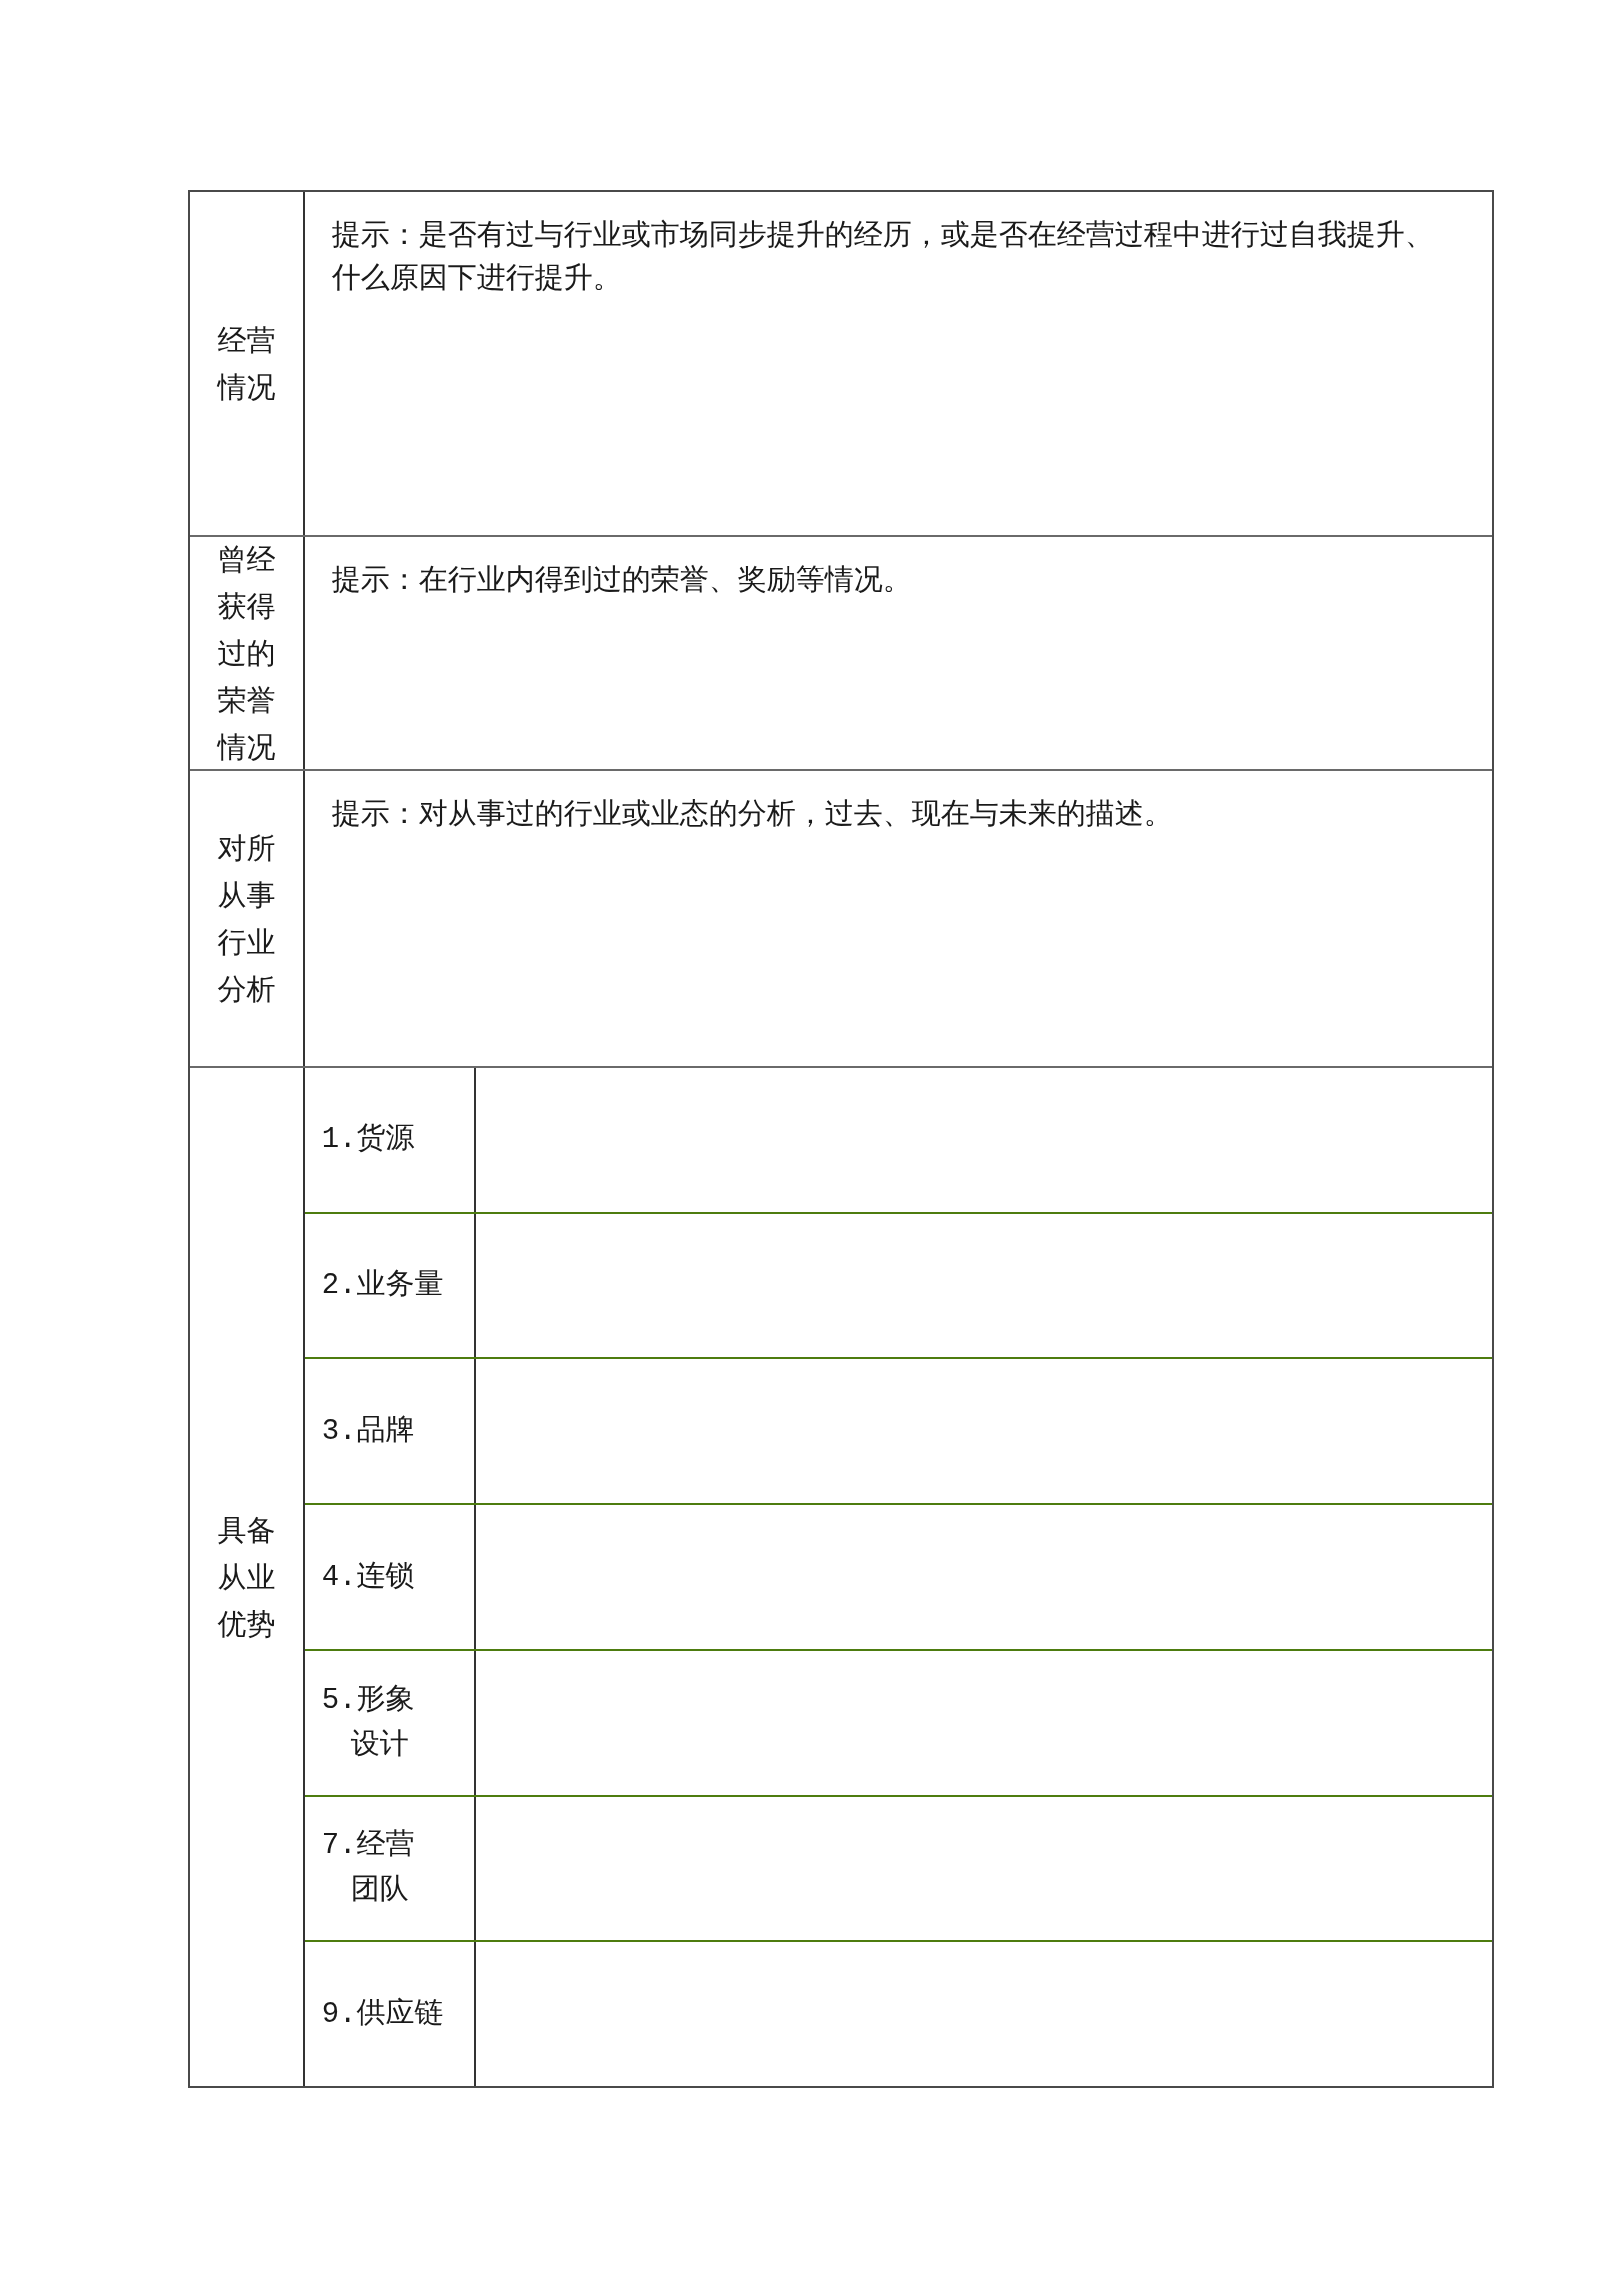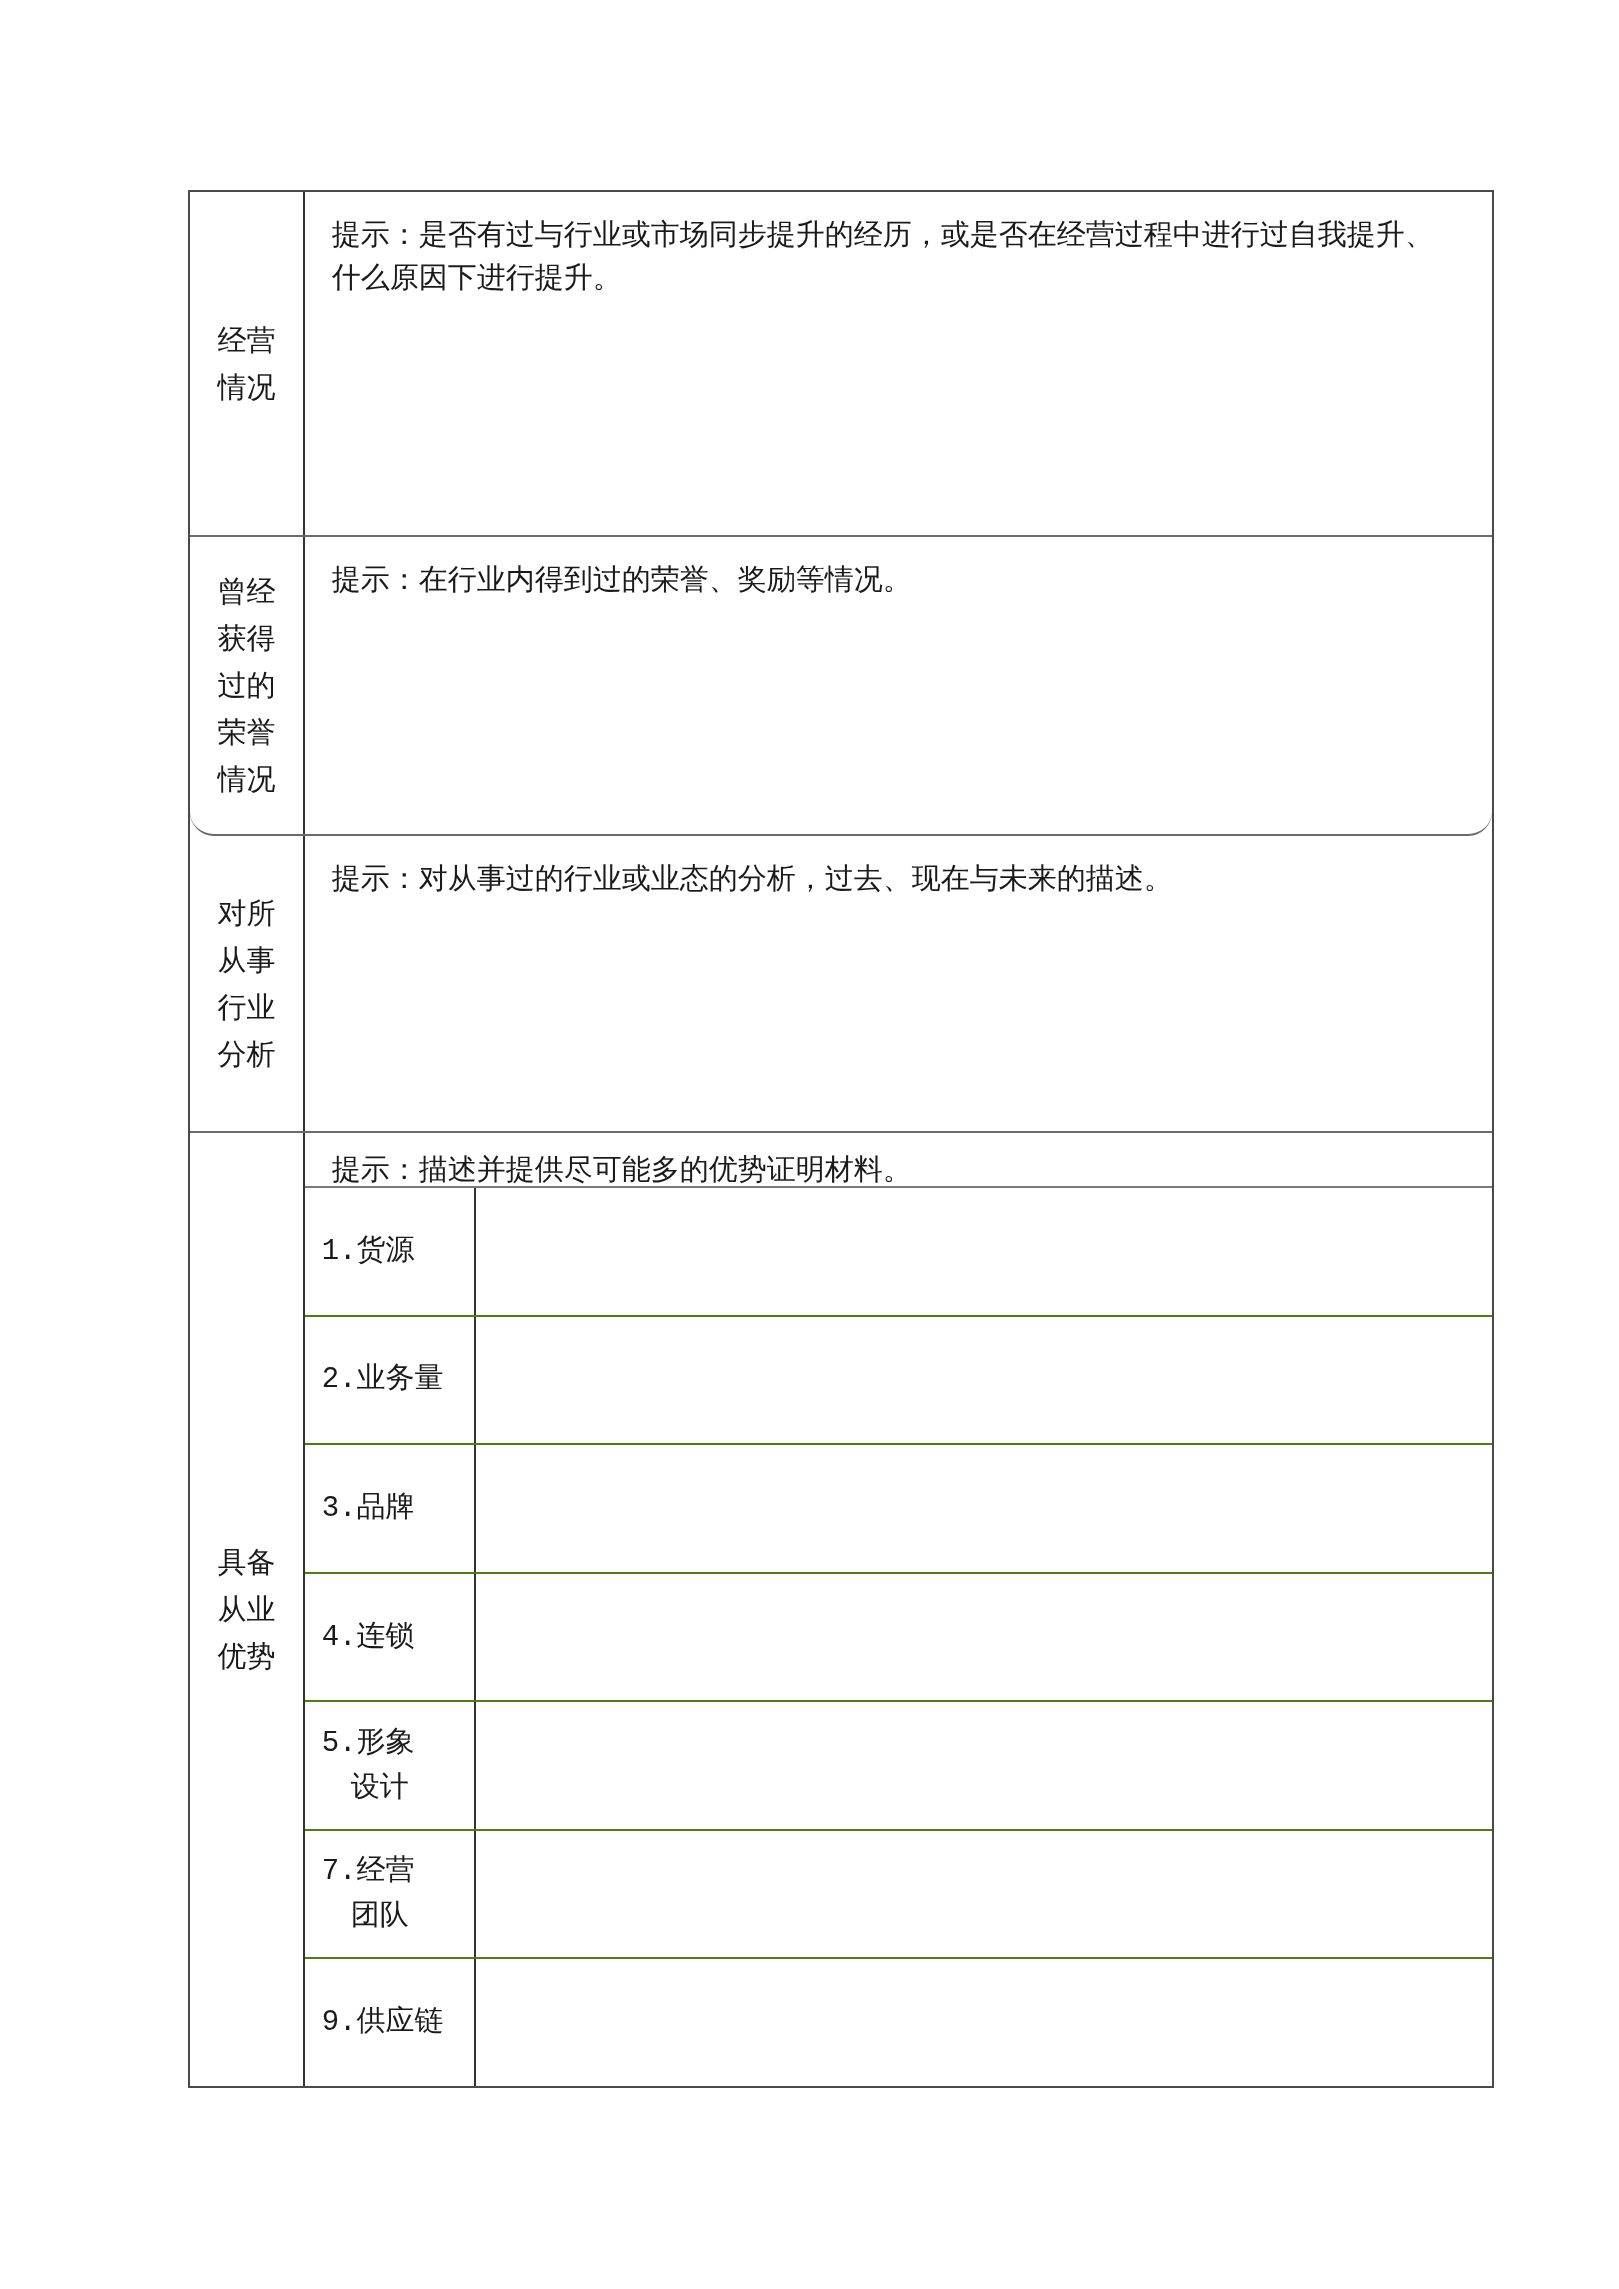--- a/index.html
+++ b/index.html
@@ -25,21 +25,21 @@
     display: flex;
     flex-direction: column;
     background: #ffffff;
   }
   .row {
     display: flex;
     box-sizing: border-box;
     min-height: 0;
   }
   .row-1 { height: 345px; }
-  .row-2 { height: 299px; border-radius: 24px; }
+  .row-2 { height: 234px; }
   .row-3 { height: 297px; }
   .row-4 { flex: 1; }
   .row-1, .row-2, .row-3 { border-bottom: 2px solid #6a6a6a; }
 
   .label-cell {
     width: 115px;
     flex-shrink: 0;
     border-right: 2px solid #333333;
     display: flex;
     align-items: center;
@@ -130,23 +130,20 @@
       <p class="hint">提示：对从事过的行业或业态的分析，过去、现在与未来的描述。</p>
     </div>
   </section>
 
   <section class="row row-4">
     <div class="label-cell">具备
 从业
 优势</div>
 
     <div class="content-col">
-      <div class="hint-row">
-        <p class="hint">提示：描述并提供尽可能多的优势证明材料。</p>
-      </div>
 
       <div class="sub-row">
         <div class="sub-label">1.货源</div>
         <div class="sub-content"></div>
       </div>
 
       <div class="sub-row">
         <div class="sub-label">2.业务量</div>
         <div class="sub-content"></div>
       </div>

